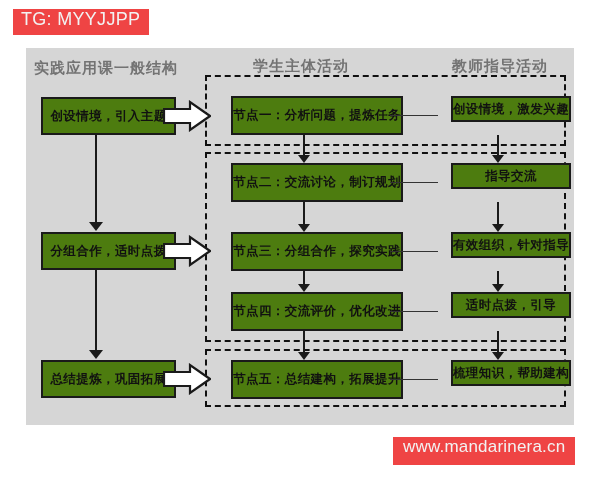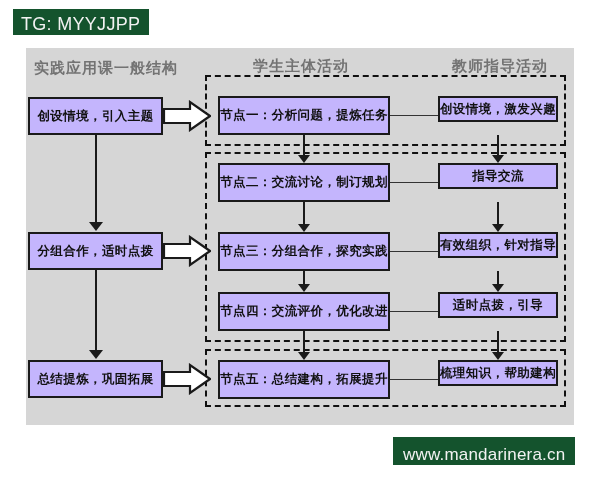--- a/index.html
+++ b/index.html
@@ -11,25 +11,25 @@
     width: 600px;
     height: 480px;
     position: relative;
     overflow: hidden;
     font-family: "DejaVu Sans", "Liberation Sans", sans-serif;
   }
 
   
   .wm {
     position: absolute;
-    background: #14532d;
+    background: #ef4444;
     color: #f2f2f2;
     font-family: "Liberation Sans", sans-serif;
     display: flex;
-    align-items: flex-end;
+    align-items: flex-start;
     white-space: nowrap;
   }
   #wm-top {
     left: 13px;
     top: 9px;
     height: 26px;
     padding: 0 9px 0 8px;
     font-size: 18px;
     letter-spacing: 0.3px;
   }
@@ -71,31 +71,32 @@
     border: 2px dashed #111;
     box-sizing: border-box;
   }
   #group-1 { left: 205px; top: 75px;  width: 361px; height: 71px; }
   #group-2 { left: 205px; top: 152px; width: 361px; height: 190px; }
   #group-3 { left: 205px; top: 349px; width: 361px; height: 58px; }
 
   
   .nodebox {
     position: absolute;
-    background: #c4b5fd;
+    background: #4d7c0f;
     border: 2px solid #1a1a1a;
     box-sizing: border-box;
     display: flex;
     align-items: center;
     justify-content: center;
     font-size: 12.5px;
     font-weight: bold;
     color: #111;
     white-space: nowrap;
     letter-spacing: 0.4px;
+    margin-left: 13px;
   }
   .leftbox {
     left: 28px;
     width: 135px;
     height: 38px;
     font-size: 12.5px;
   }
   .studentbox {
     left: 218px;
     width: 172px;

